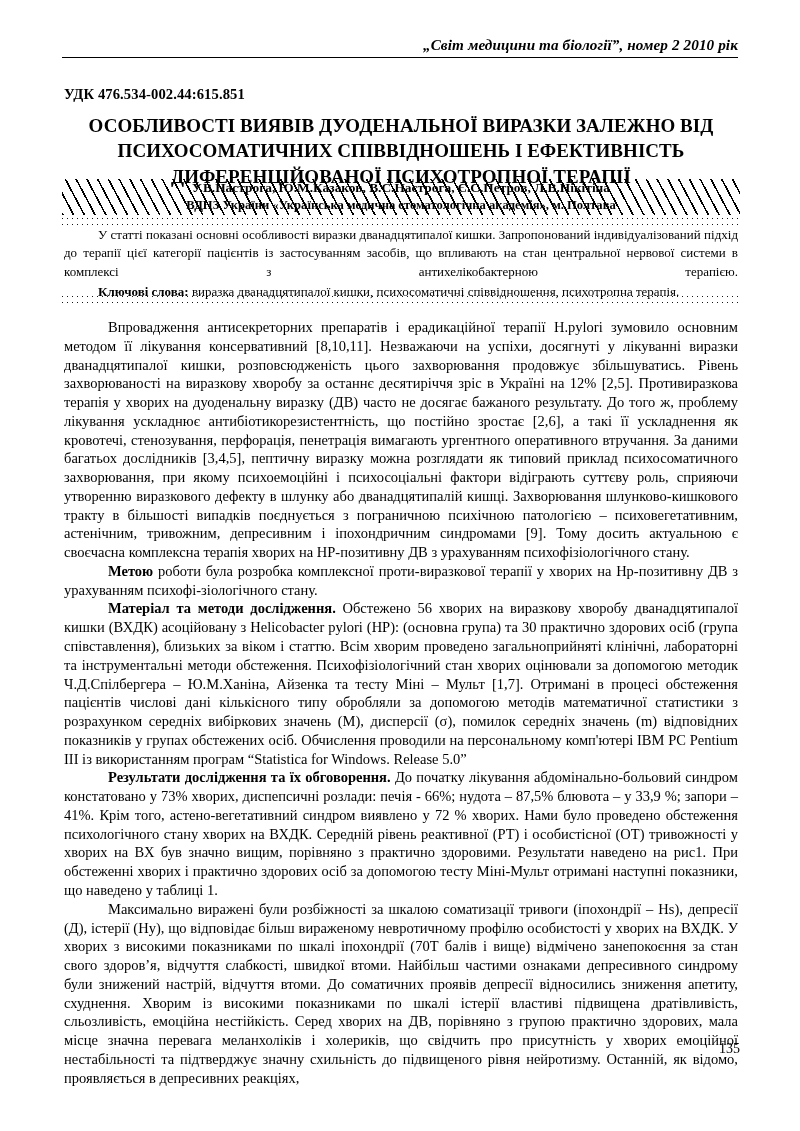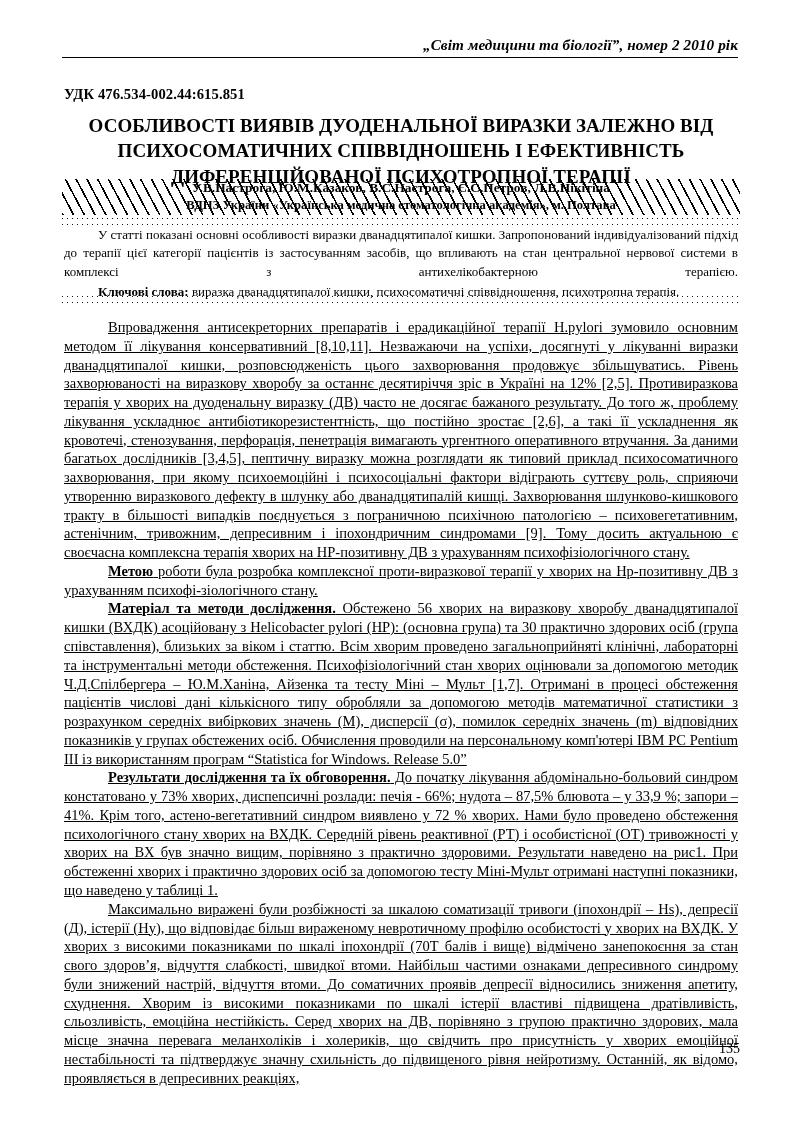--- a/index.html
+++ b/index.html
@@ -135,21 +135,20 @@
 
   
   .body-text {
     position: absolute;
     left: 64px;
     top: 318px;
     width: 674px;
     font-size: 14.5px;
     line-height: 1.295;
     text-align: justify;
-    text-decoration: underline;
   }
   .body-text p {
     margin: 0;
     text-indent: 44px;
   }
   .body-text b { font-weight: bold; }
 
   
   .folio {
     position: absolute;

